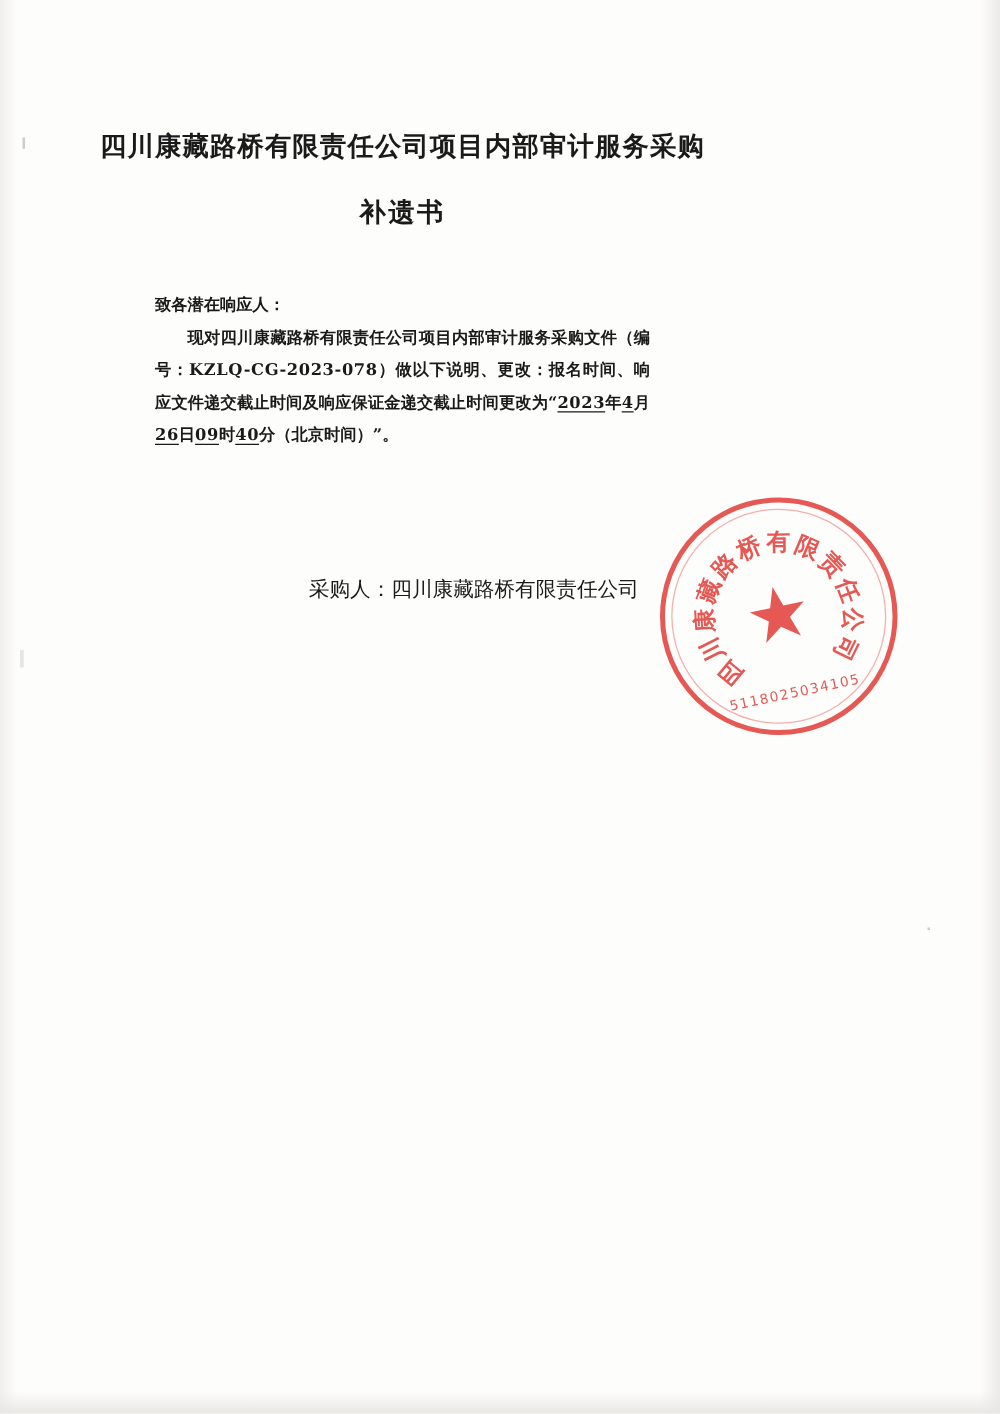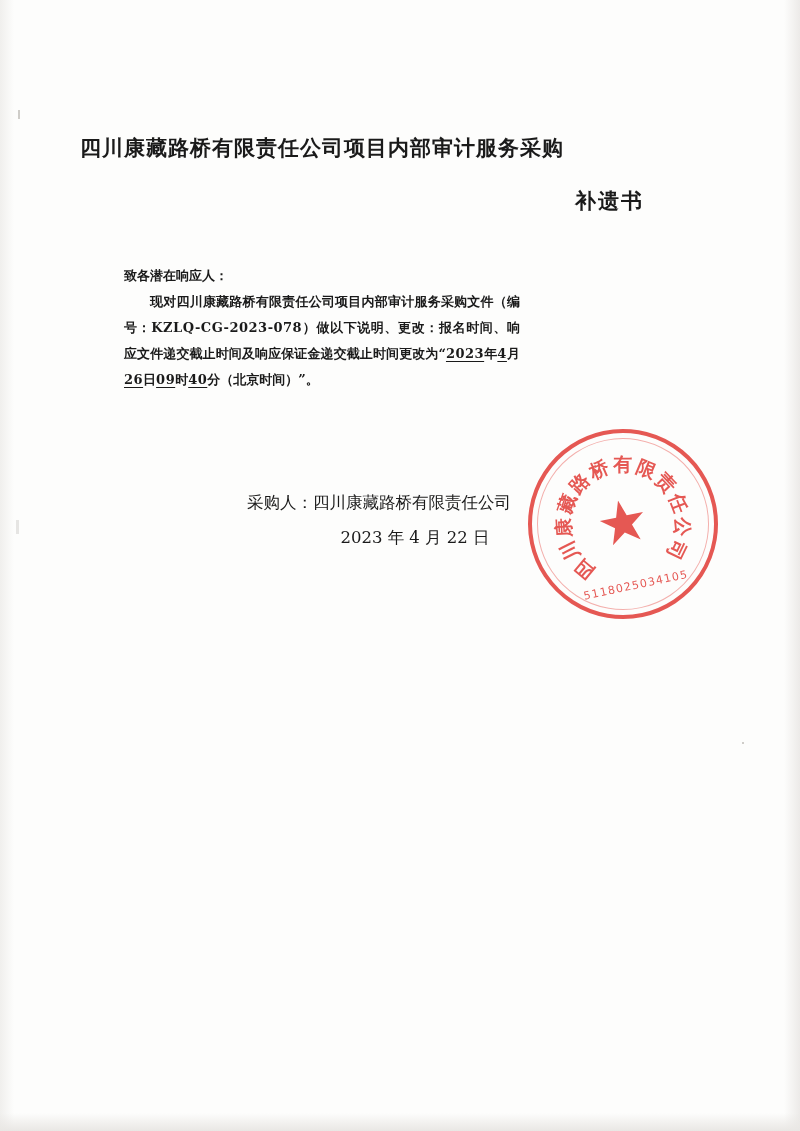--- a/index.html
+++ b/index.html
@@ -50,33 +50,32 @@
     position: absolute;
     background: #cfcdc9;
     pointer-events: none;
   }
 
   .content {
     position: absolute;
     left: 0;
     top: 0;
     width: 644px;
-    margin-top: 31px;
   }
 
   .doc-title {
     text-align: center;
     font-weight: bold;
     font-size: 21px;
     letter-spacing: 1px;
     margin-top: 100px;
     line-height: 1.6;
   }
   .doc-subtitle {
-    text-align: right;
+    text-align: center;
     font-weight: bold;
     font-size: 21px;
     letter-spacing: 2px;
     margin-top: 22px;
   }
 
   .body-block {
     margin: 48px 124px 0 124px;
     font-size: 13px;
     line-height: 2.0;
@@ -204,21 +203,20 @@
 
     <div class="body-block">
       <p class="para">致各潜在响应人：</p>
 
       <p class="para-indent"><span>现对四川康藏路桥有限责任公司项目内部审计服务采购文件（编号：</span><span class="latin">KZLQ-CG-2023-078</span><span>）做以下说明、更改：报名时间、响应文件递交截止时间及响应保证金递交截止时间更改为“</span><span class="u latin">2023</span><span>年</span><span class="u latin">4</span><span>月</span><span class="u latin">26</span><span>日</span><span class="u latin">09</span><span>时</span><span class="u latin">40</span><span>分</span><span>（北京时间）”。</span></p>
 
     </div>
 
     <div class="signature">
       <div class="sig-line"><span>采购人：</span><span>四川康藏路桥有限责任公司</span></div>
-      <div class="sig-line sig-date">2023 年 4 月 22 日</div>
     </div>
 
     <div class="seal-wrap">
       <div class="seal">
         <div class="seal-ring"></div>
         <div class="seal-ring-inner"></div>
         <div class="seal-arc-text" id="seal-arc">
             <span style="transform: rotate(-128deg) translate(-0.5em, -72px);">四</span>
             <span style="transform: rotate(-104.727deg) translate(-0.5em, -72px);">川</span>
             <span style="transform: rotate(-81.4545deg) translate(-0.5em, -72px);">康</span>

